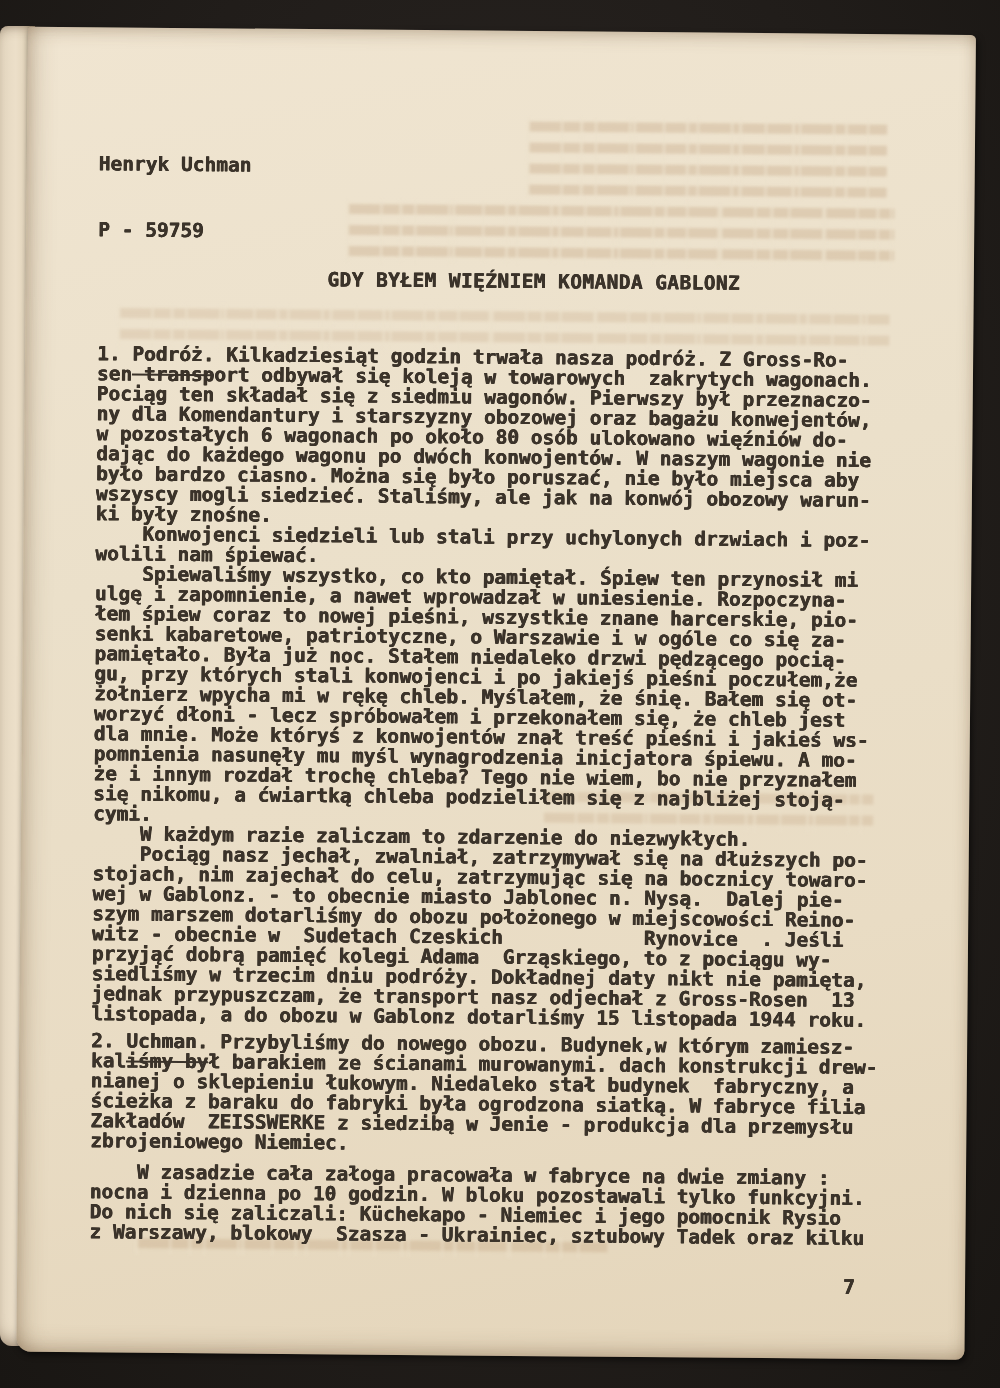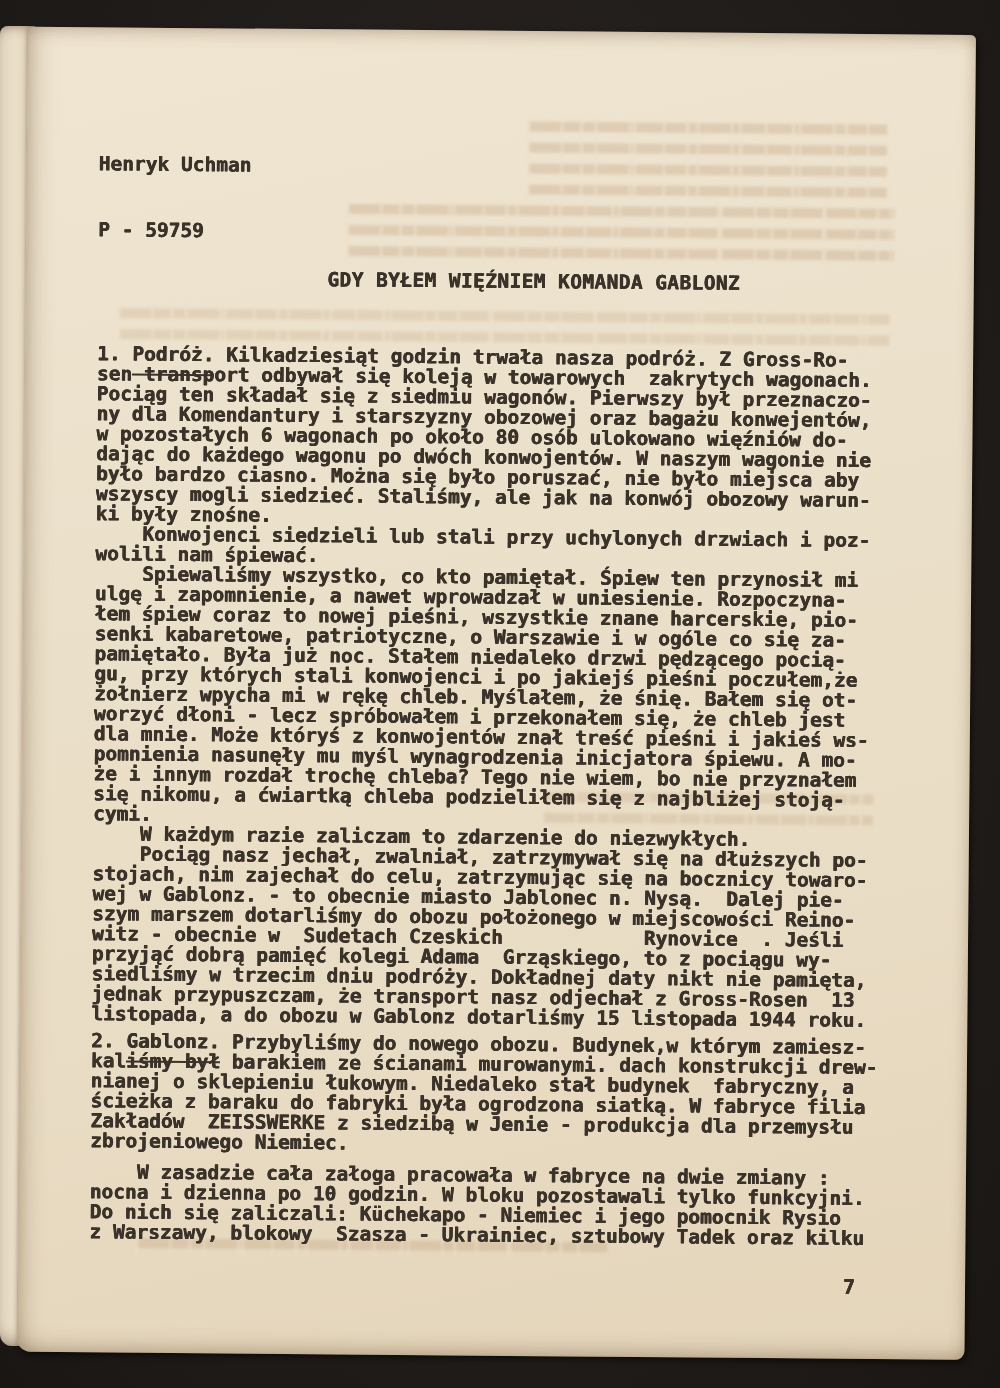--- a/index.html
+++ b/index.html
@@ -125,21 +125,21 @@
           <div class="line">stojach, nim zajechał do celu, zatrzymując się na bocznicy towaro-</div>
           <div class="line">wej w Gablonz. - to obecnie miasto Jablonec n. Nysą.  Dalej pie-</div>
           <div class="line">szym marszem dotarliśmy do obozu położonego w miejscowości Reino-</div>
           <div class="line">witz - obecnie w  Sudetach Czeskich            Rynovice  . Jeśli</div>
           <div class="line">przyjąć dobrą pamięć kolegi Adama  Grząskiego, to z pociągu wy-</div>
           <div class="line">siedliśmy w trzecim dniu podróży. Dokładnej daty nikt nie pamięta,</div>
           <div class="line">jednak przypuszczam, że transport nasz odjechał z Gross-Rosen  13</div>
           <div class="line">listopada, a do obozu w Gablonz dotarliśmy 15 listopada 1944 roku.</div>
         </div>
         <div class="paragraph">
-          <div class="line">2. <span class="u">Gablonz.</span> Przybyliśmy do nowego obozu. Budynek,w którym zamiesz-</div>
+          <div class="line">2. <span class="u">Uchman.</span> Przybyliśmy do nowego obozu. Budynek,w którym zamiesz-</div>
           <div class="line">kaliśmy był barakiem ze ścianami murowanymi. dach konstrukcji drew-</div>
           <div class="line">nianej o sklepieniu łukowym. Niedaleko stał budynek  fabryczny, a</div>
           <div class="line">ścieżka z baraku do fabryki była ogrodzona siatką. W fabryce filia</div>
           <div class="line">Zakładów  ZEISSWERKE z siedzibą w Jenie - produkcja dla przemysłu</div>
           <div class="line">zbrojeniowego Niemiec.</div>
         </div>
         <div class="paragraph">
           <div class="line">    W zasadzie cała załoga pracowała w fabryce na dwie zmiany :</div>
           <div class="line">nocna i dzienna po 10 godzin. W bloku pozostawali tylko funkcyjni.</div>
           <div class="line">Do nich się zaliczali: Küchekapo - Niemiec i jego pomocnik Rysio</div>

